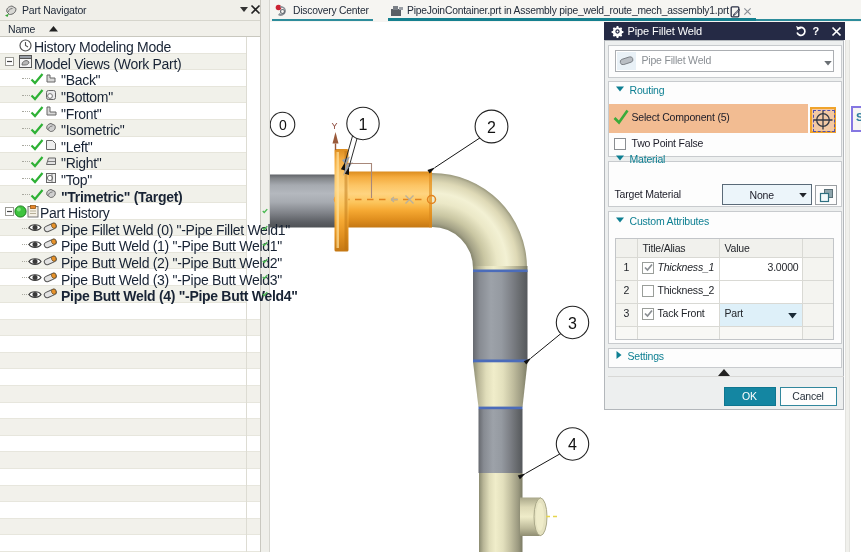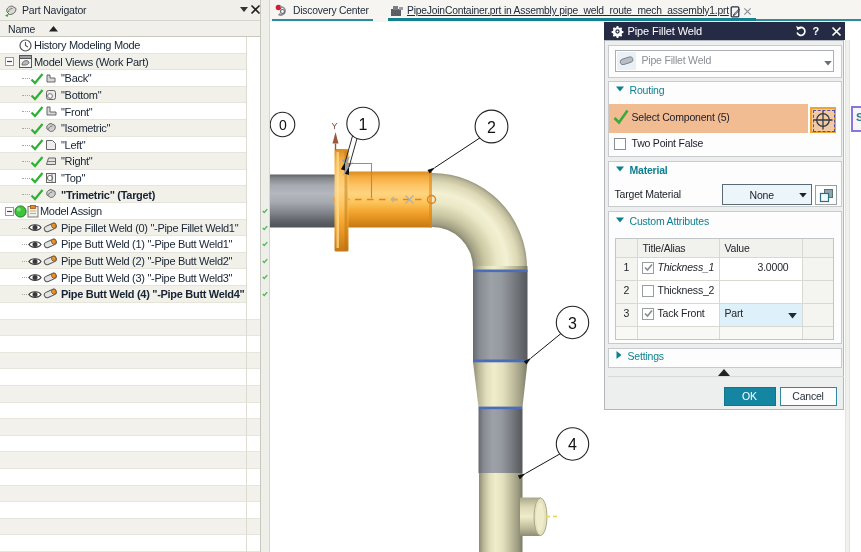--- a/index.html
+++ b/index.html
@@ -6,21 +6,21 @@
   body{width:861px;height:552px;overflow:hidden;position:relative;background:#fff;
        font-family:"Liberation Sans", sans-serif;-webkit-font-smoothing:antialiased;}
   .abs{position:absolute;}
   
   #panel{left:0;top:0;width:260px;height:552px;background:#fff;z-index:5;}
   #phead{left:0;top:0;width:260px;height:20px;background:#f0efe9;border-bottom:1px solid #d6d5cc;}
   #phead .t{position:absolute;left:22px;top:3.5px;font-size:10.5px;letter-spacing:-0.2px;color:#1d2736;}
   #nhead{left:0;top:20px;width:260px;height:17px;background:#f1f0ea;border-bottom:1px solid #c9c8bf;box-sizing:border-box;}
   #nhead .t{position:absolute;left:8px;top:2.5px;font-size:10.5px;letter-spacing:-0.2px;color:#1d2736;}
   .row{position:absolute;left:0;width:246px;height:16.6px;box-sizing:border-box;border-bottom:1px solid #e6e5db;}
-  .rt{position:absolute;font-size:11px;letter-spacing:-0.3px;color:#182334;white-space:nowrap;z-index:3;}
+  .rt{position:absolute;font-size:14px;letter-spacing:-0.3px;color:#182334;white-space:nowrap;z-index:3;}
   .rtb{font-weight:bold;}
   .g{background:#f1f1ea;}
   .w{background:#ffffff;}
   #col2{left:246px;top:37px;width:14px;height:515px;border-left:1px solid #dddcd3;box-sizing:border-box;}
   #filler{left:0;top:302.6px;width:246px;height:250px;
     background:repeating-linear-gradient(to bottom,#ffffff 0px,#ffffff 15.6px,#e7e6dd 15.6px,#e7e6dd 16.6px,#f2f1eb 16.6px,#f2f1eb 32.2px,#e7e6dd 32.2px,#e7e6dd 33.2px);}
   #filler2{left:246px;top:302.6px;width:14px;height:250px;border-left:1px solid #dddcd3;box-sizing:border-box;
     background:repeating-linear-gradient(to bottom,#ffffff 0px,#ffffff 15.6px,#e7e6dd 15.6px,#e7e6dd 16.6px,#f2f1eb 16.6px,#f2f1eb 32.2px,#e7e6dd 32.2px,#e7e6dd 33.2px);}
   #splitter{left:260px;top:0;width:10px;height:552px;background:#efefea;border-left:1px solid #c9c8c0;border-right:1px solid #d6d6d0;box-sizing:border-box;z-index:4;}
   
@@ -190,21 +190,21 @@
     <circle cx="3.5" cy="3.5" r="2.8" fill="#cc2233"></circle>
     <path d="M5,2 a5,5 0 1 1 -2,9 l1.5,-2 a3,3 0 1 0 1,-5 z" fill="#8a8f96"></path>
     <circle cx="7.5" cy="7.5" r="2" fill="none" stroke="#6a6f76" stroke-width="1.2"></circle>
   </svg>
   <div class="tx" style="left:23px;">Discovery Center</div>
   <svg class="abs" style="left:120px;top:4px" width="14" height="14" viewBox="0 0 14 14">
     <rect x="1" y="5" width="10" height="7" fill="#5a5f66"></rect>
     <rect x="3" y="2" width="5" height="4" fill="#7a7f86"></rect>
     <rect x="9" y="3" width="4" height="3" fill="#9a9fa6"></rect>
   </svg>
-  <div class="tx" style="left:137px;text-decoration:underline;">PipeJoinContainer.prt in Assembly pipe_weld_route_mech_assembly1.prt</div>
+  <div class="tx" style="left:137px;">PipeJoinContainer.prt in Assembly pipe_weld_route_mech_assembly1.prt</div>
   <svg class="abs" style="left:460px;top:4.5px" width="11" height="13" viewBox="0 0 11 13">
     <rect x="1.2" y="1.8" width="7.6" height="10" rx="1" fill="none" stroke="#2a2f45" stroke-width="1.3"></rect>
     <path d="M3.2,9.5 L8.8,3.8 L10,5 L4.5,10.6 L3,10.9 Z" fill="#2a2f45"></path>
     <path d="M4.4,9.4 L8.2,5.4" stroke="#fff" stroke-width="0.7"></path>
   </svg>
   <svg class="abs" style="left:473px;top:6.5px" width="9" height="9" viewBox="0 0 10 10">
     <path d="M1.5,1.5 L8.5,8.5 M8.5,1.5 L1.5,8.5" stroke="#8a8f96" stroke-width="1.3"></path>
   </svg>
   <div id="tl1"></div>
     <div id="tl2"></div>
@@ -423,21 +423,21 @@
   <span class="rt" style="left:34px;top:39.2px">History Modeling Mode</span>
 <span class="rt" style="left:34px;top:55.8px">Model Views (Work Part)</span>
 <span class="rt" style="left:61px;top:72.4px">"Back"</span>
 <span class="rt" style="left:61px;top:89.0px">"Bottom"</span>
 <span class="rt" style="left:61px;top:105.6px">"Front"</span>
 <span class="rt" style="left:61px;top:122.2px">"Isometric"</span>
 <span class="rt" style="left:61px;top:138.8px">"Left"</span>
 <span class="rt" style="left:61px;top:155.4px">"Right"</span>
 <span class="rt" style="left:61px;top:172.0px">"Top"</span>
 <span class="rt rtb" style="left:61px;top:188.6px">"Trimetric" (Target)</span>
-<span class="rt" style="left:40px;top:205.2px">Model Assign</span>
+<span class="rt" style="left:40px;top:205.2px">Part History</span>
 <span class="rt" style="left:61px;top:221.8px">Pipe Fillet Weld (0) "-Pipe Fillet Weld1"</span>
 <span class="rt" style="left:61px;top:238.4px">Pipe Butt Weld (1) "-Pipe Butt Weld1"</span>
 <span class="rt" style="left:61px;top:255.0px">Pipe Butt Weld (2) "-Pipe Butt Weld2"</span>
 <span class="rt" style="left:61px;top:271.6px">Pipe Butt Weld (3) "-Pipe Butt Weld3"</span>
 <span class="rt rtb" style="left:61px;top:288.2px">Pipe Butt Weld (4) "-Pipe Butt Weld4"</span>
 <div id="filler" class="abs"></div>
   <div id="filler2" class="abs"></div>
   <div id="col2" class="abs"></div>
 </div>
 <div id="splitter" class="abs"></div>
@@ -484,21 +484,21 @@
     <div class="abs" style="left:1px;top:1px;width:20px;height:20px;border:1px dashed #5050b0;"></div>
     <svg class="abs" style="left:0px;top:0px" width="22" height="22" viewBox="0 0 22 22">
       <circle cx="11" cy="11" r="6.3" fill="none" stroke="#343944" stroke-width="1.3"></circle>
       <path d="M11,1.5 V20.5 M1.5,11 H20.5" stroke="#343944" stroke-width="1.3"></path>
     </svg>
   </div>
   <div class="cb" style="left:10.5px;top:116px;"></div>
   <div class="dlab" style="left:28px;top:115px;">Two Point False</div>
 
   <div class="gbox" style="top:139px;height:46px;"></div>
-  <div class="sect" style="left:12px;top:142px;font-weight:bold;"><span class="ar"><svg width="8" height="6" viewBox="0 0 8 6">
+  <div class="sect" style="left:12px;top:131px;"><span class="ar"><svg width="8" height="6" viewBox="0 0 8 6">
           <path d="M0,0.5 h8 l-4,5 z" fill="#0d7f92"></path>
         </svg></span>Material</div>
   <div class="dlab" style="left:11px;top:166px;">Target Material</div>
   <div class="abs" style="left:118px;top:162px;width:90px;height:21px;background:#ecf5fa;border:1px solid #5a6a78;box-sizing:border-box;">
     <span class="dlab" style="left:27px;top:3.5px;">None</span>
     <svg class="abs" style="left:76px;top:8px" width="8" height="5" viewBox="0 0 9 6">
         <path d="M0,0 h9 l-4.5,5.5 z" fill="#20242a"></path>
       </svg>
   </div>
   <div class="abs" style="left:211px;top:163px;width:22px;height:20px;background:#fdfdfd;border:1px solid #9a9ea2;box-sizing:border-box;">
@@ -532,21 +532,21 @@
 <div class="abs" style="left:0;top:64px;width:217px;height:1px;background:#d9d9d4;"></div>
 <div class="abs" style="left:0;top:87px;width:217px;height:1px;background:#d9d9d4;"></div>
 <span class="abs" style="left:27px;top:2.5px;">Title/Alias</span>
 <span class="abs" style="left:109px;top:2.5px;">Value</span>
 <span class="abs" style="left:8px;top:22px;">1</span>
 <div class="abs" style="left:26px;top:23px;width:12px;height:12px;background:#fff;border:1px solid #9a9e9a;box-sizing:border-box;"></div>
 <svg class="abs" style="left:27px;top:23px" width="11" height="11" viewBox="0 0 11 11">
         <path d="M2,5.5 L4.5,8 L9,2.5" fill="none" stroke="#8a8e92" stroke-width="1.7"></path>
       </svg>
 <span class="abs" style="left:42px;top:22px;font-style:italic;">Thickness_1</span>
-<span class="abs" style="left:142px;top:22px;">3.0000</span>
+<span class="abs" style="left:152px;top:22px;">3.0000</span>
 <span class="abs" style="left:8px;top:45px;">2</span>
 <div class="abs" style="left:26px;top:46px;width:12px;height:12px;background:#fff;border:1px solid #9a9e9a;box-sizing:border-box;"></div>
 <span class="abs" style="left:42px;top:45px;">Thickness_2</span>
 <span class="abs" style="left:8px;top:68px;">3</span>
 <div class="abs" style="left:26px;top:69px;width:12px;height:12px;background:#fff;border:1px solid #9a9e9a;box-sizing:border-box;"></div>
 <svg class="abs" style="left:27px;top:69px" width="11" height="11" viewBox="0 0 11 11">
         <path d="M2,5.5 L4.5,8 L9,2.5" fill="none" stroke="#8a8e92" stroke-width="1.7"></path>
       </svg>
 <span class="abs" style="left:42px;top:68px;">Tack Front</span>
 <div class="abs" style="left:104px;top:65px;width:82px;height:22px;background:#def0f9;"></div>

